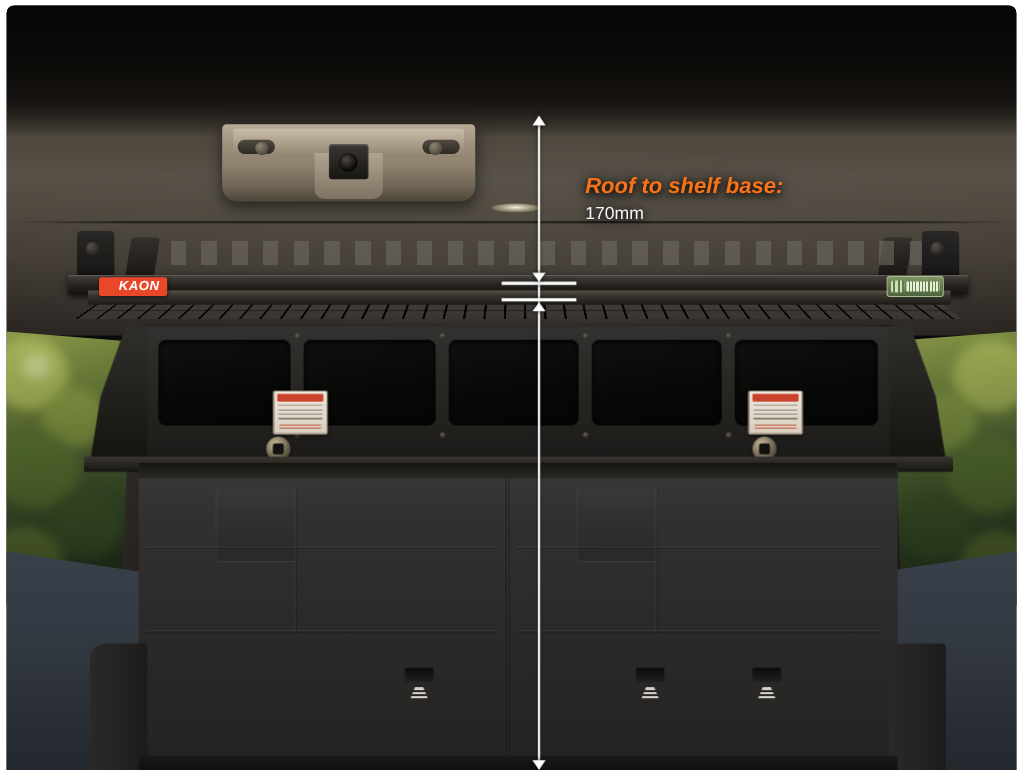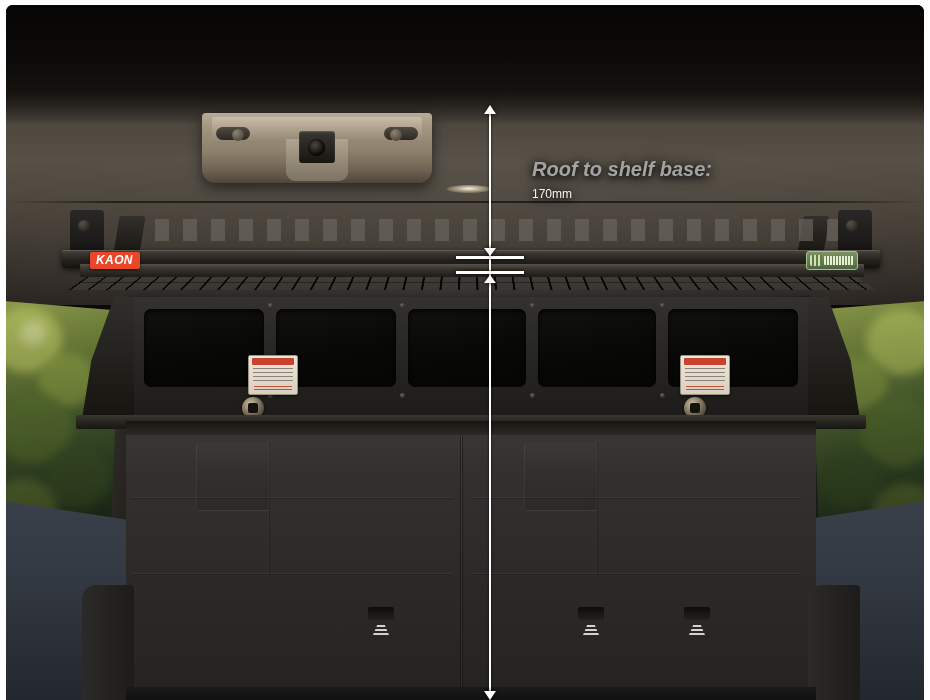--- a/index.html
+++ b/index.html
@@ -170,21 +170,21 @@
   }
   .shelf-front{
     position:absolute;left:18px;top:54px;width:784px;height:13px;
     background:linear-gradient(180deg,#575249 0%,#3a362f 35%,#1d1a17 100%);
     border-radius:1px;
   }
 
   .kaon-badge{
     position:absolute;left:28px;top:42px;
     background:#e8472a;
-    padding:2px 7px 3px 6px;
+    padding:2px 7px 3px 18px;
     border-radius:2px;
     box-shadow:0 1px 3px rgba(0,0,0,.6);
   }
   .kaon-badge span{
     display:block;color:#fff;font-style:italic;font-weight:bold;
     font-size:12px;letter-spacing:.4px;line-height:12px;
   }
   .aus-badge{
     position:absolute;right:22px;top:41px;
     width:52px;height:19px;border-radius:3px;
@@ -351,27 +351,27 @@
     text-shadow:0 2px 7px rgba(0,0,0,.9),0 0 16px rgba(0,0,0,.65);
   }
   .subtitle{
     position:absolute;left:64px;top:100px;
     color:#f2f2f2;font-style:italic;font-weight:bold;
     font-size:15px;line-height:19px;
     text-shadow:0 2px 6px rgba(0,0,0,.95),0 0 12px rgba(0,0,0,.7);
   }
   .callout{position:absolute;}
   .callout .c-head{
-    color:#a3a3a3;font-style:italic;font-weight:bold;font-size:20px;line-height:24px;
+    color:#f97316;font-style:italic;font-weight:bold;font-size:20px;line-height:24px;
     text-shadow:0 2px 7px rgba(0,0,0,.95),0 0 14px rgba(0,0,0,.7);
     white-space:nowrap;
   }
   .callout .c-val{
     margin-top:4px;
-    color:#f4f4f4;font-size:12px;line-height:19px;font-weight:normal;
+    color:#f4f4f4;font-size:16px;line-height:19px;font-weight:normal;
     text-shadow:0 2px 6px rgba(0,0,0,.95),0 0 12px rgba(0,0,0,.7);
   }
   .callout.top{left:526px;top:152px;}
   .callout.bottom{left:526px;top:462px;}
 </style>
 </head>
 <body>
 
 <div class="shot">
   <div class="photo">

